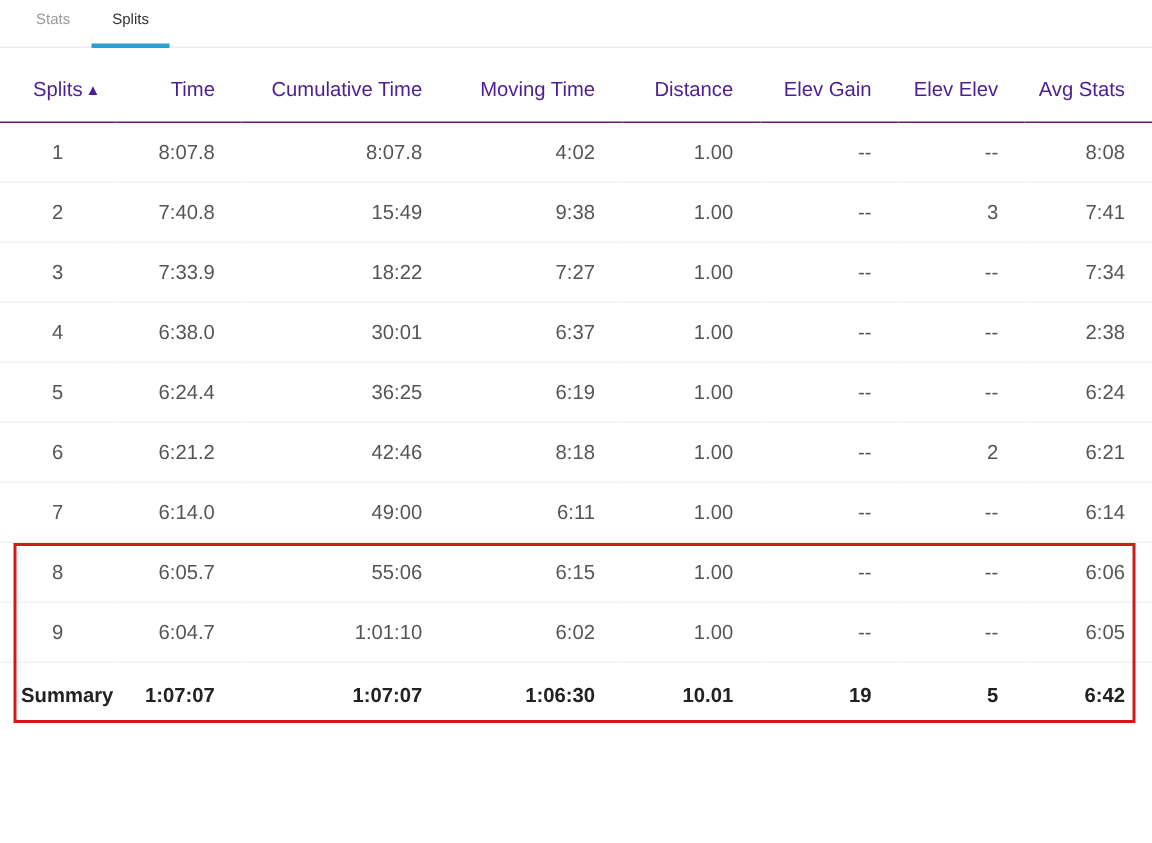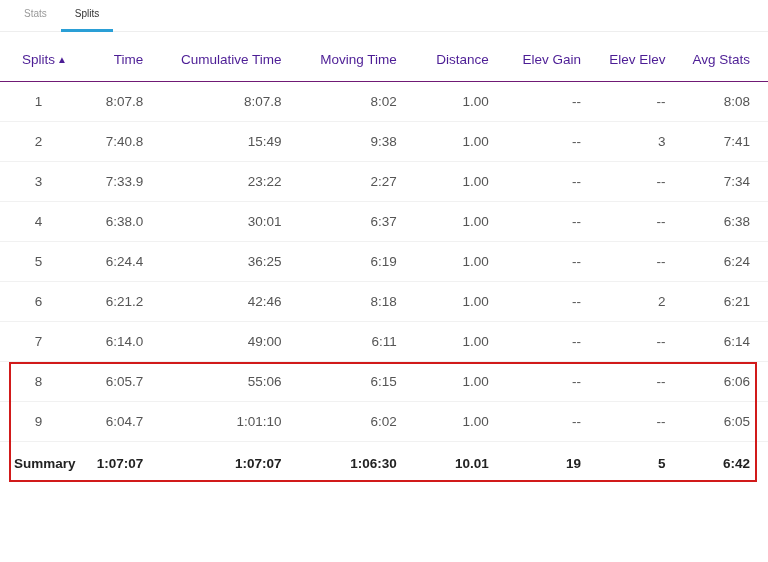--- a/index.html
+++ b/index.html
@@ -63,55 +63,55 @@
         <th>Elev Gain</th>
         <th>Elev Elev</th>
         <th>Avg Stats</th>
       </tr>
     </thead>
     <tbody id="rows">
         <tr>
           <td class="split-c">1</td>
           <td>8:07.8</td>
           <td>8:07.8</td>
-          <td>8:02</td>
+          <td>4:02</td>
           <td>1.00</td>
           <td>--</td>
           <td>--</td>
           <td>8:08</td>
         </tr>
         <tr>
           <td class="split-c">2</td>
           <td>7:40.8</td>
           <td>15:49</td>
           <td>9:38</td>
           <td>1.00</td>
           <td>--</td>
           <td>3</td>
           <td>7:41</td>
         </tr>
         <tr>
           <td class="split-c">3</td>
           <td>7:33.9</td>
-          <td>23:22</td>
-          <td>2:27</td>
+          <td>18:22</td>
+          <td>7:27</td>
           <td>1.00</td>
           <td>--</td>
           <td>--</td>
           <td>7:34</td>
         </tr>
         <tr>
           <td class="split-c">4</td>
           <td>6:38.0</td>
           <td>30:01</td>
           <td>6:37</td>
           <td>1.00</td>
           <td>--</td>
           <td>--</td>
-          <td>6:38</td>
+          <td>2:38</td>
         </tr>
         <tr>
           <td class="split-c">5</td>
           <td>6:24.4</td>
           <td>36:25</td>
           <td>6:19</td>
           <td>1.00</td>
           <td>--</td>
           <td>--</td>
           <td>6:24</td>

